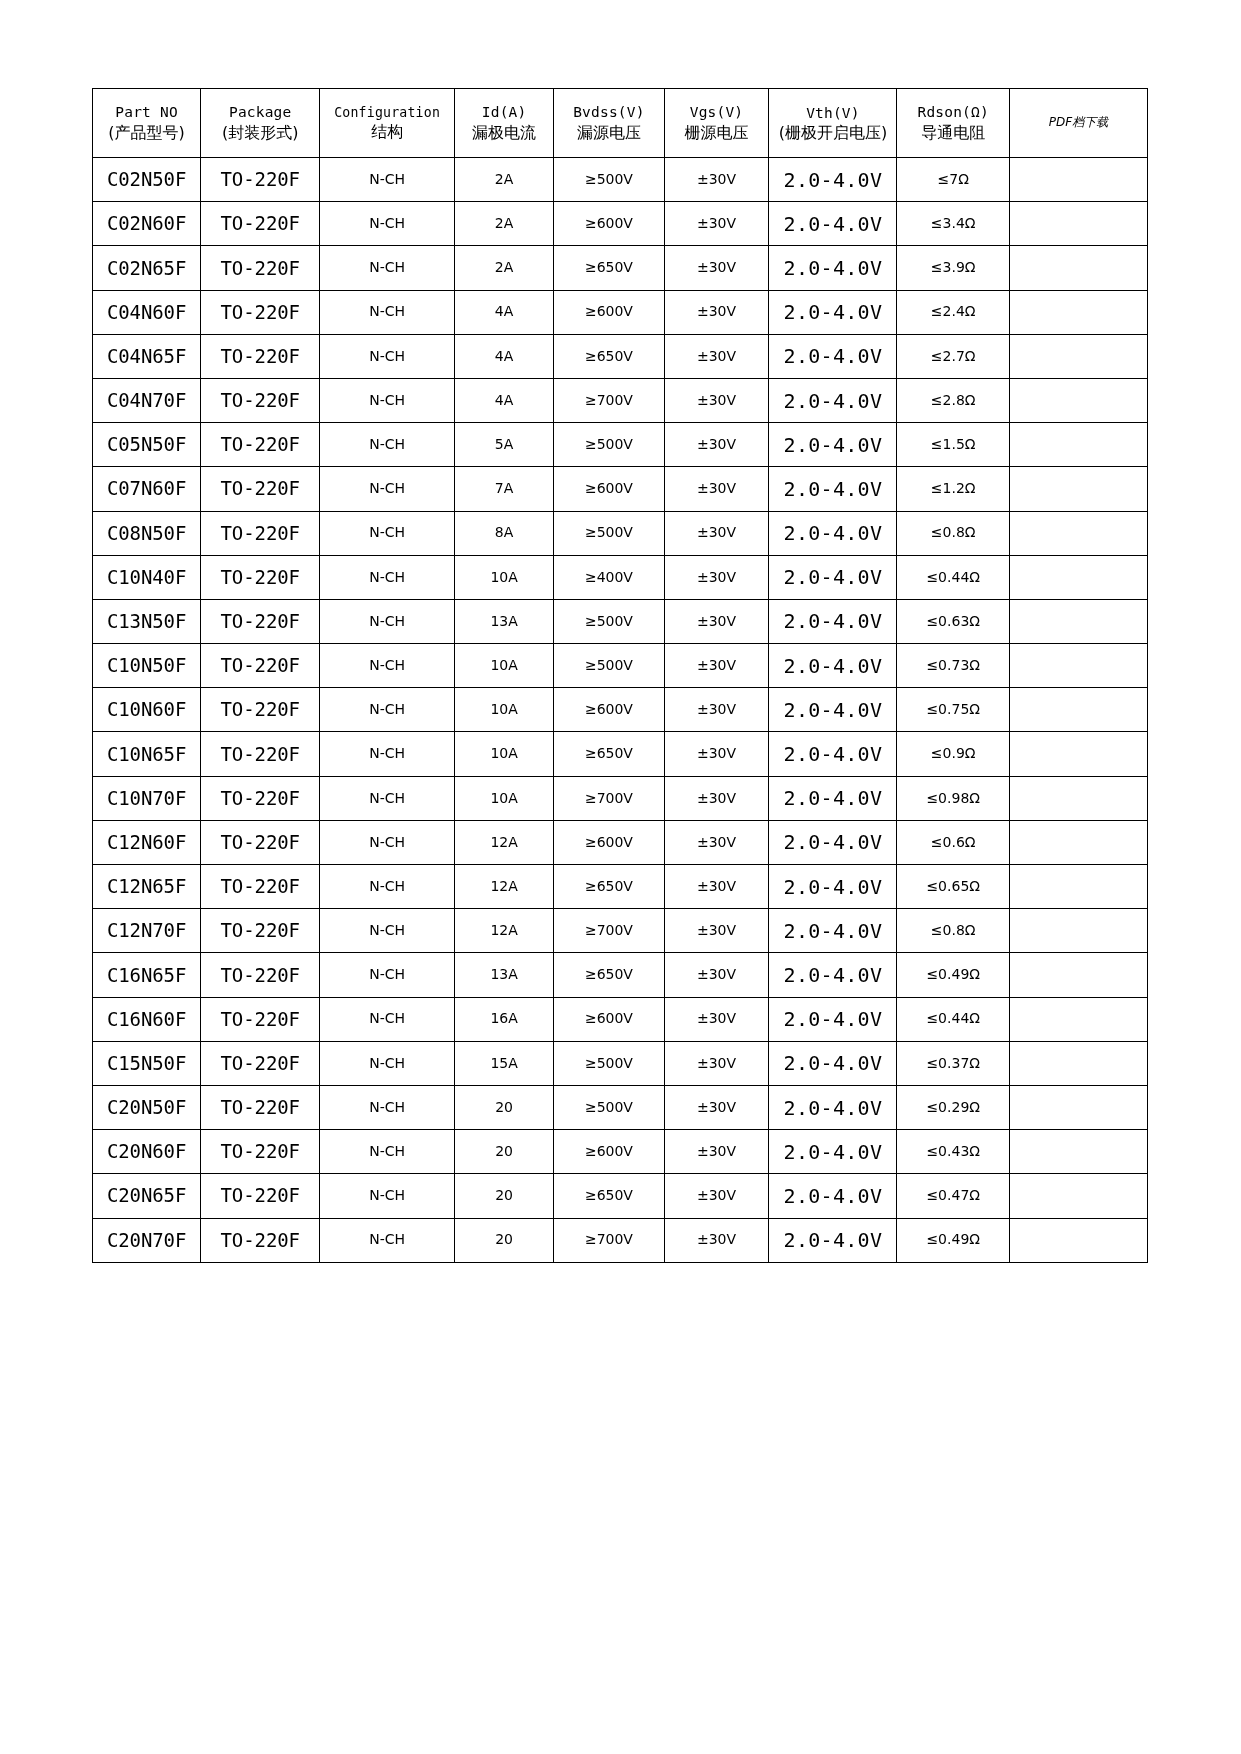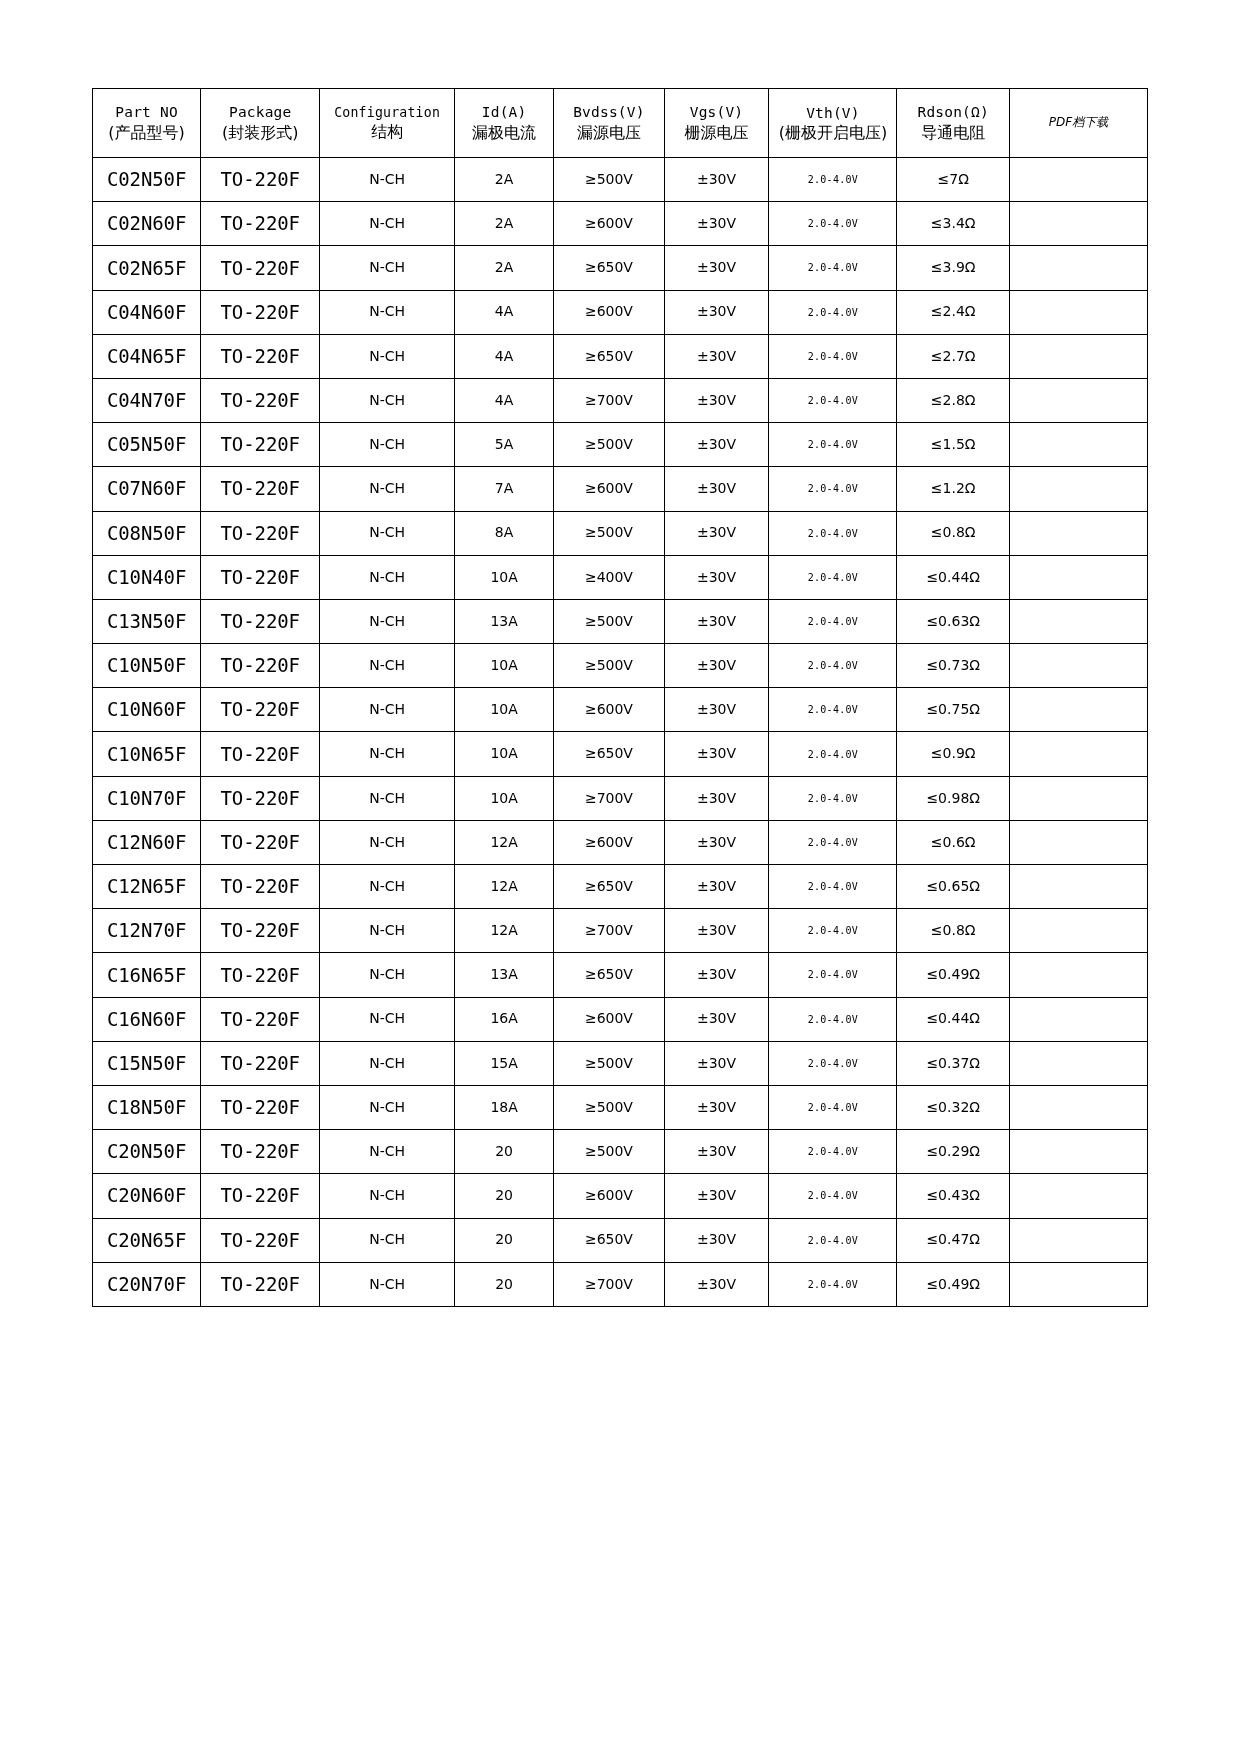--- a/index.html
+++ b/index.html
@@ -93,21 +93,21 @@
     font-family: "DejaVu Sans Mono", "Liberation Mono", monospace;
     font-size: 19px;
     letter-spacing: -0.1px;
   }
   td.sans {
     font-family: "DejaVu Sans", "Liberation Sans", sans-serif;
     font-size: 14px;
   }
   td.vth {
     font-family: "DejaVu Sans Mono", "Liberation Mono", monospace;
-    font-size: 10px;
+    font-size: 20px;
     letter-spacing: 0.3px;
   }
   td.blank {
     font-size: 14px;
   }
 </style>
 </head>
 <body>
 
 <div class="page">
@@ -389,31 +389,20 @@
             <td class="mono">TO-220F</td>
             <td class="sans">N-CH</td>
             <td class="sans">15A</td>
             <td class="sans">≥500V</td>
             <td class="sans">±30V</td>
             <td class="vth">2.0-4.0V</td>
             <td class="sans">≤0.37Ω</td>
             <td class="blank"></td>
           </tr>
           <tr>
-            <td class="mono">C18N50F</td>
-            <td class="mono">TO-220F</td>
-            <td class="sans">N-CH</td>
-            <td class="sans">18A</td>
-            <td class="sans">≥500V</td>
-            <td class="sans">±30V</td>
-            <td class="vth">2.0-4.0V</td>
-            <td class="sans">≤0.32Ω</td>
-            <td class="blank"></td>
-          </tr>
-          <tr>
             <td class="mono">C20N50F</td>
             <td class="mono">TO-220F</td>
             <td class="sans">N-CH</td>
             <td class="sans">20</td>
             <td class="sans">≥500V</td>
             <td class="sans">±30V</td>
             <td class="vth">2.0-4.0V</td>
             <td class="sans">≤0.29Ω</td>
             <td class="blank"></td>
           </tr>

